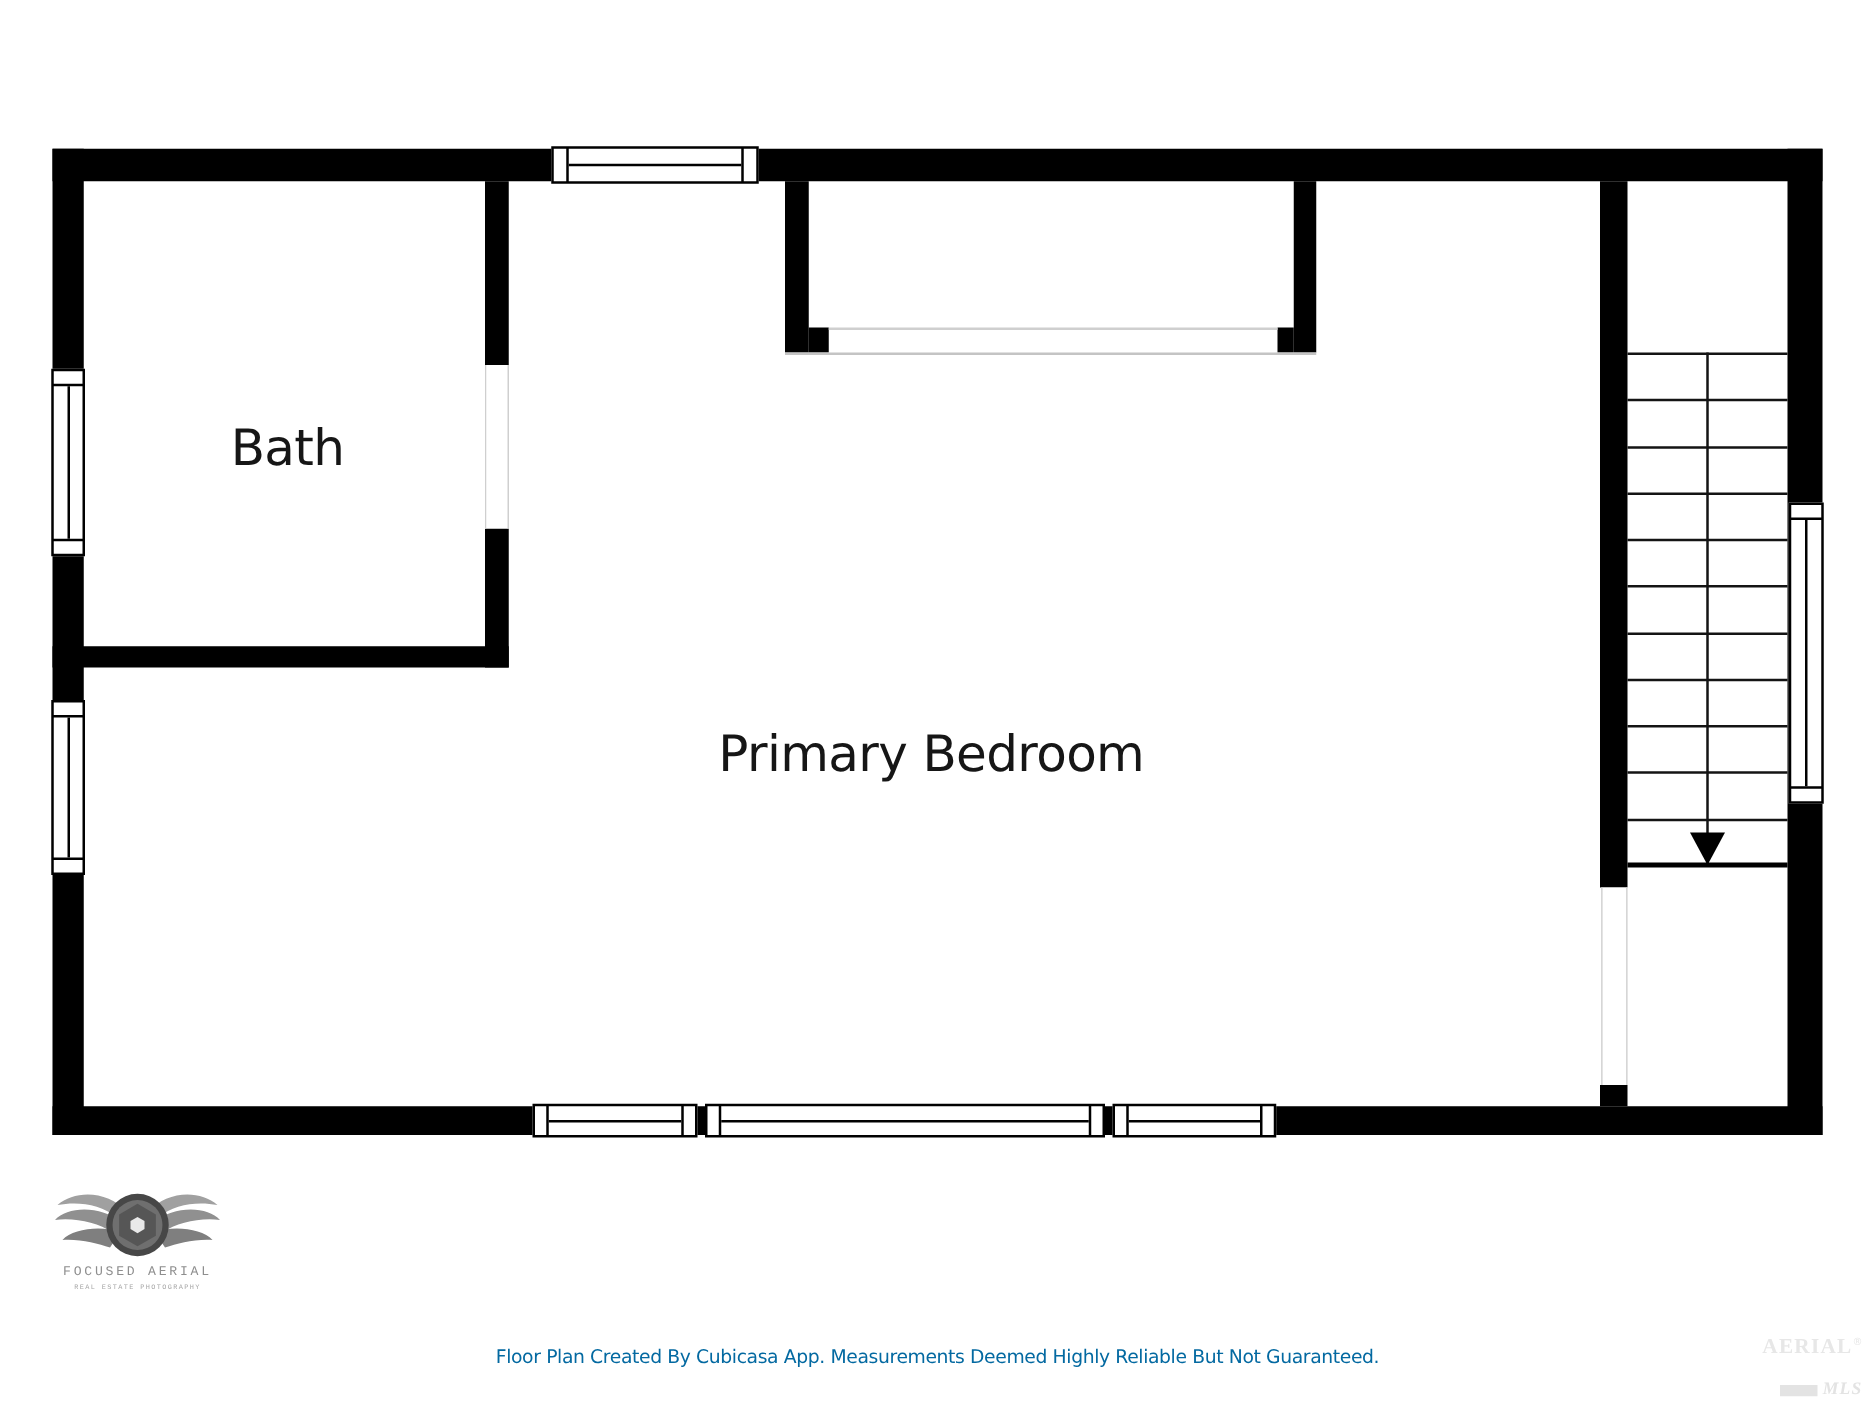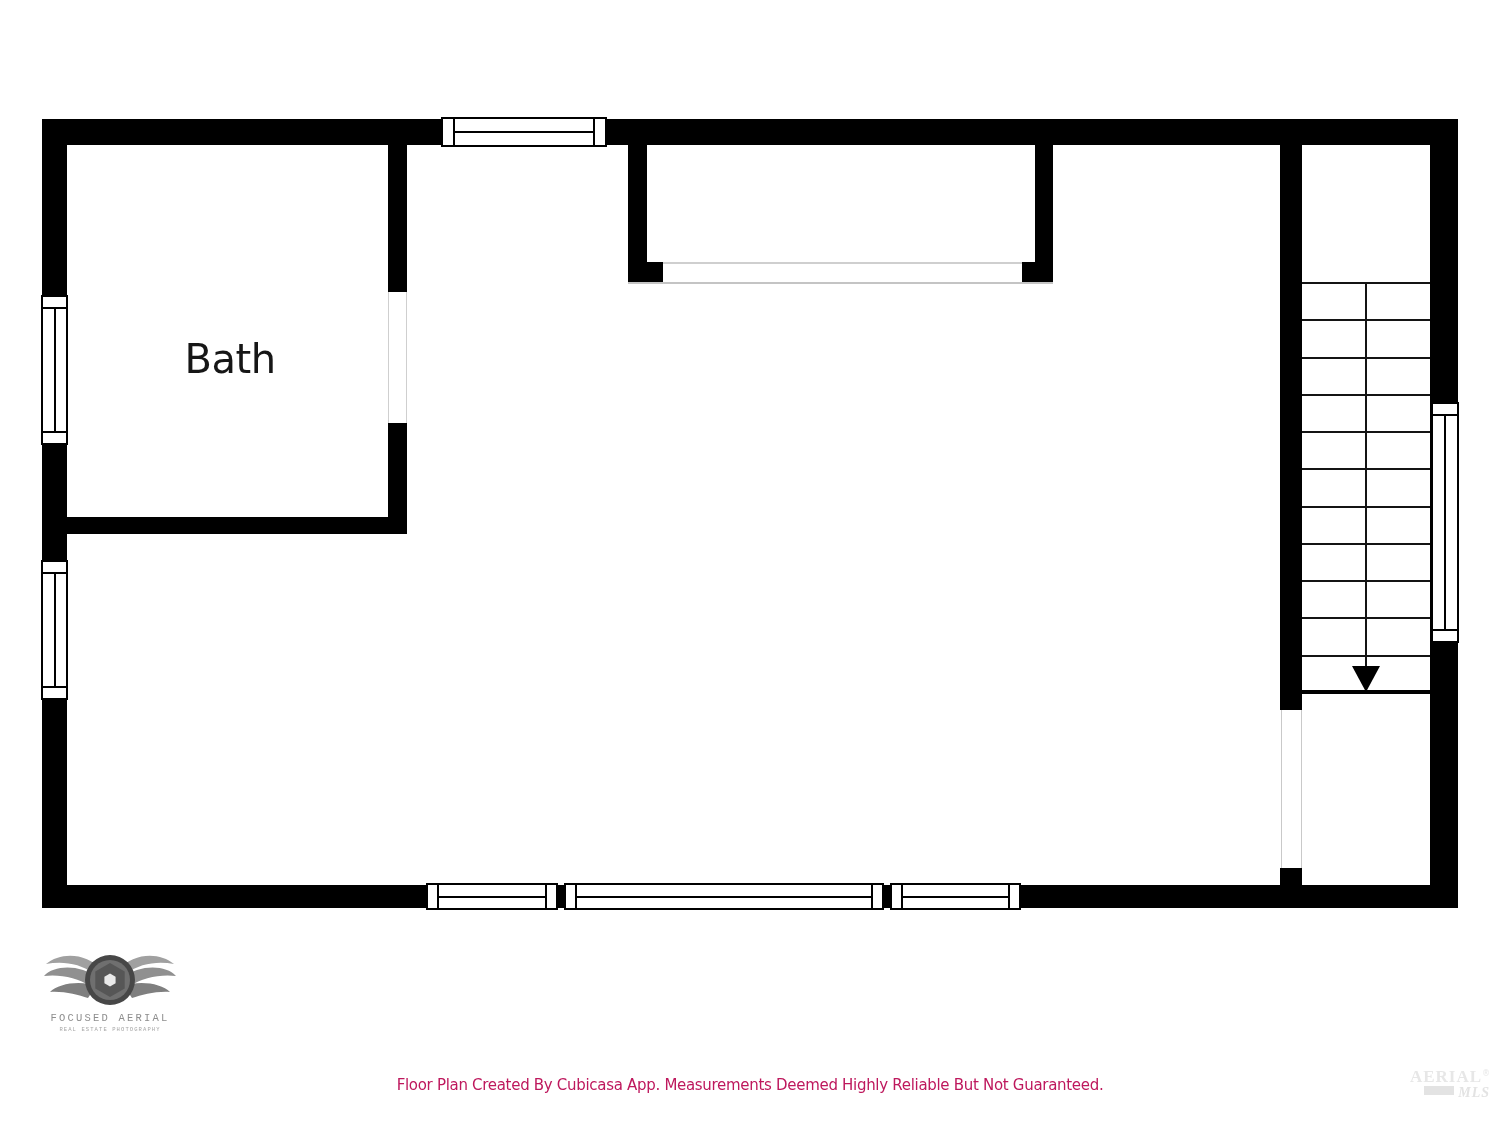--- a/index.html
+++ b/index.html
@@ -23,37 +23,37 @@
   .tread{position:absolute;left:0;right:0;height:2px;background:#141414;}
   .stair-divider{position:absolute;left:63px;top:0;bottom:0;width:2px;background:#141414;}
   .stair-bottom{position:absolute;left:1302px;top:690px;width:128px;height:4px;background:#000;}
   .arrowhead{
     position:absolute;left:50%;margin-left:-14px;top:384px;width:0;height:0;
     border-left:14px solid transparent;border-right:14px solid transparent;
     border-top:26px solid #000;
   }
   .footer-text{
     position:absolute;left:0;right:0;top:1076px;text-align:center;
-    font-size:15px;letter-spacing:-0.3px;color:#be185d;
+    font-size:15px;letter-spacing:-0.3px;color:#0369a1;
   }
   .logo{position:absolute;left:42px;top:948px;width:136px;text-align:center;font-family:Liberation Mono, monospace;}
   .logo-name{
     font-size:10.5px;letter-spacing:2.2px;color:#8e8e8e;white-space:nowrap;
     margin-top:-3px;
   }
   .logo-tagline{
     font-size:5.5px;letter-spacing:1.1px;color:#a6a6a6;white-space:nowrap;margin-top:2px;
   }
   .watermark{position:absolute;right:10px;top:1068px;text-align:right;line-height:1.05;}
   .wm-name{
     font-family:"Liberation Serif","DejaVu Serif",serif;font-weight:bold;
     font-size:17px;letter-spacing:1px;color:#e7e7e7;
   }
   .wm-reg{font-size:8px;color:#e7e7e7;vertical-align:super;}
-  .wm-row{display:flex;align-items:flex-start;justify-content:flex-end;margin-top:0;}
+  .wm-row{display:flex;align-items:center;justify-content:flex-end;margin-top:19px;}
   .wm-bar{width:30px;height:9px;background:#e3e3e3;margin-right:4px;}
   .wm-mls{
     font-style:italic;font-weight:bold;font-size:14px;letter-spacing:1px;color:#e3e3e3;
     font-family:"Liberation Serif","DejaVu Serif",serif;
   }
 </style>
 </head>
 <body>
 
 <div style="position:absolute;inset:0;">
@@ -126,20 +126,21 @@
         <div class="tread" style="top: 298.182px;"></div>
         <div class="tread" style="top: 335.455px;"></div>
         <div class="tread" style="top: 372.727px;"></div>
       </div>
     <div class="stair-divider"></div>
     <div class="arrowhead"></div>
   </div>
   <div class="stair-bottom"></div>
 
   <div class="room-label" style="left:230px;top:359px;">Bath</div>
+  <div class="room-label" style="left:745px;top:604px;">Primary Bedroom</div>
 </div>
 
 <div class="footer-text">Floor Plan Created By Cubicasa App. Measurements Deemed Highly Reliable But Not Guaranteed.</div>
 
 <div class="logo">
   <svg width="136" height="62" viewBox="0 0 136 62" xmlns="http://www.w3.org/2000/svg">
     <g>
       <path d="M60,22 C44,4 18,4 4,16 C20,13 38,15 52,26 Z" fill="#a0a0a0"></path>
       <path d="M56,30 C38,16 12,17 2,28 C18,26 36,30 48,38 Z" fill="#909090"></path>
       <path d="M54,38 C40,32 16,35 8,44 C22,43 36,47 46,50 Z" fill="#7f7f7f"></path>

